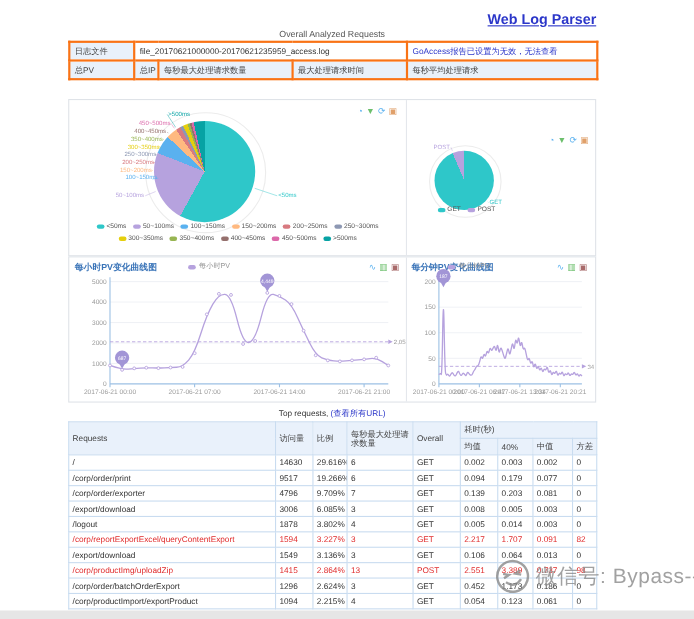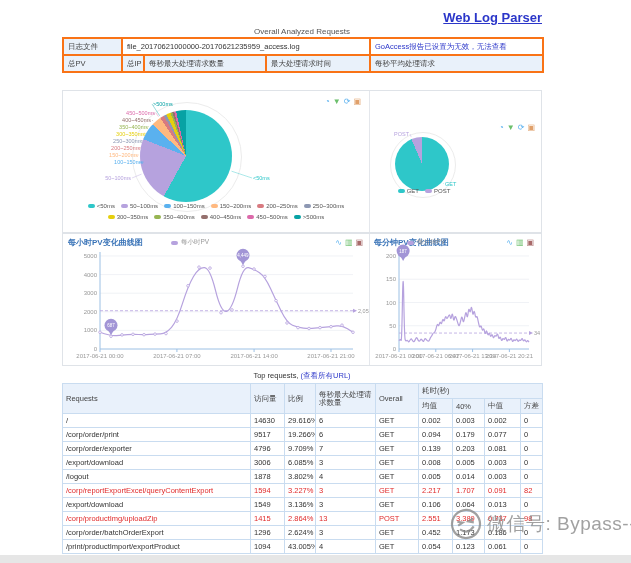--- a/index.html
+++ b/index.html
@@ -437,23 +437,23 @@
           <td>1296</td>
           <td>2.624%</td>
           <td>3</td>
           <td>GET</td>
           <td>0.452</td>
           <td>1.173</td>
           <td>0.186</td>
           <td>0</td>
         </tr>
         <tr>
-          <td>/print/productImport/exportProduct</td>
+          <td>/corp/productImport/exportProduct</td>
           <td>1094</td>
-          <td>43.005%</td>
+          <td>2.215%</td>
           <td>4</td>
           <td>GET</td>
           <td>0.054</td>
           <td>0.123</td>
           <td>0.061</td>
           <td>0</td>
         </tr>
       </tbody>
   </table>
 

